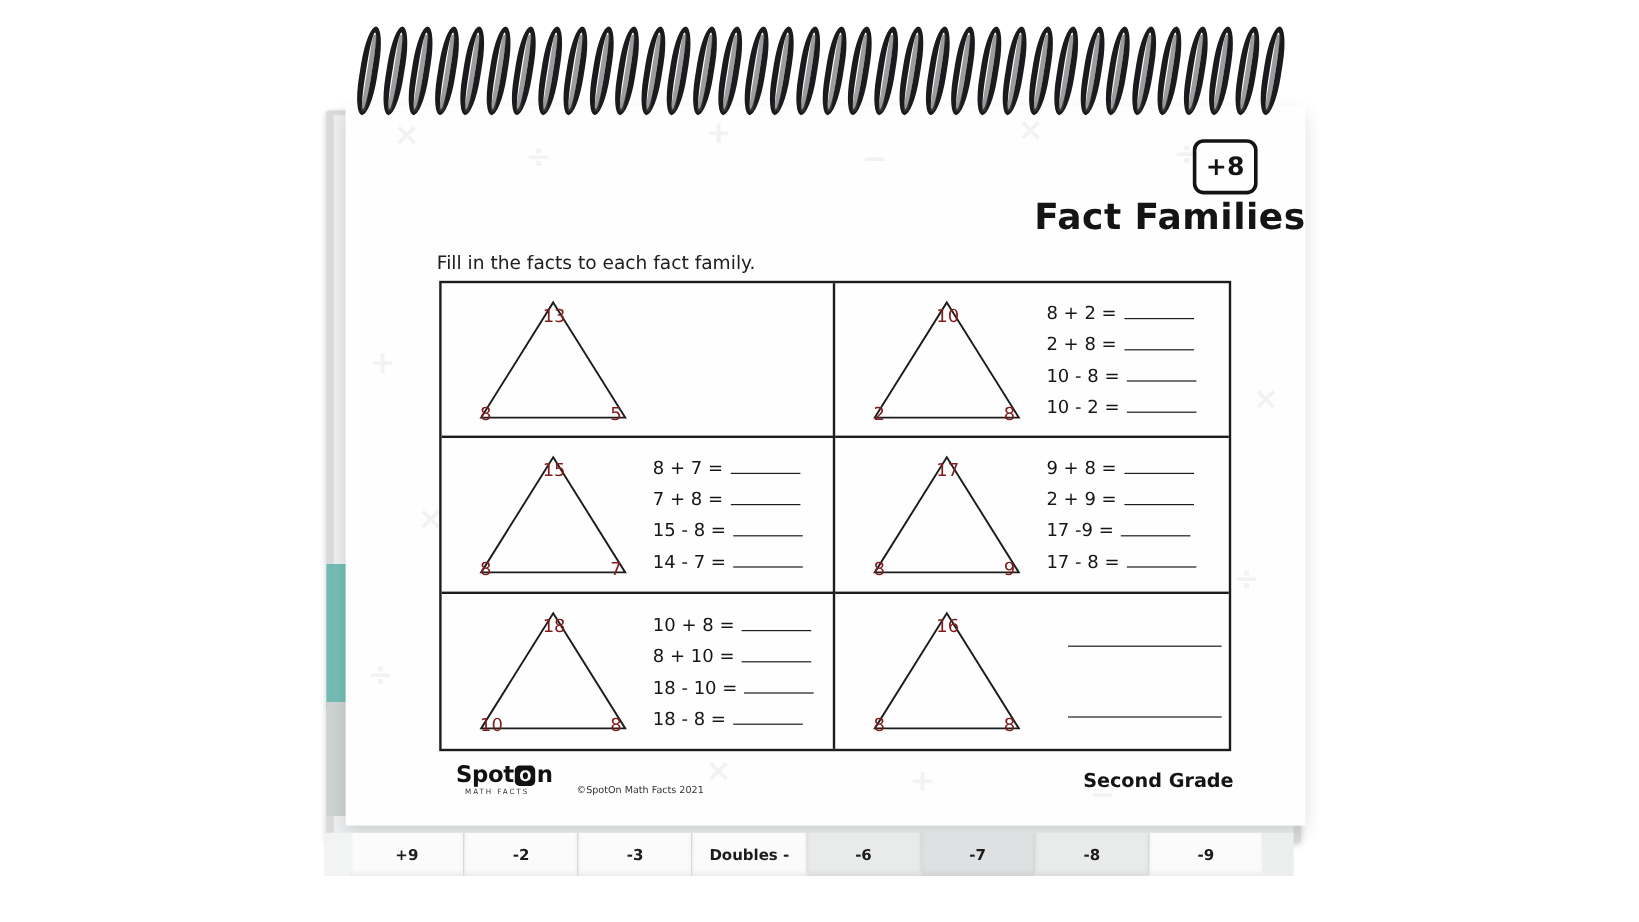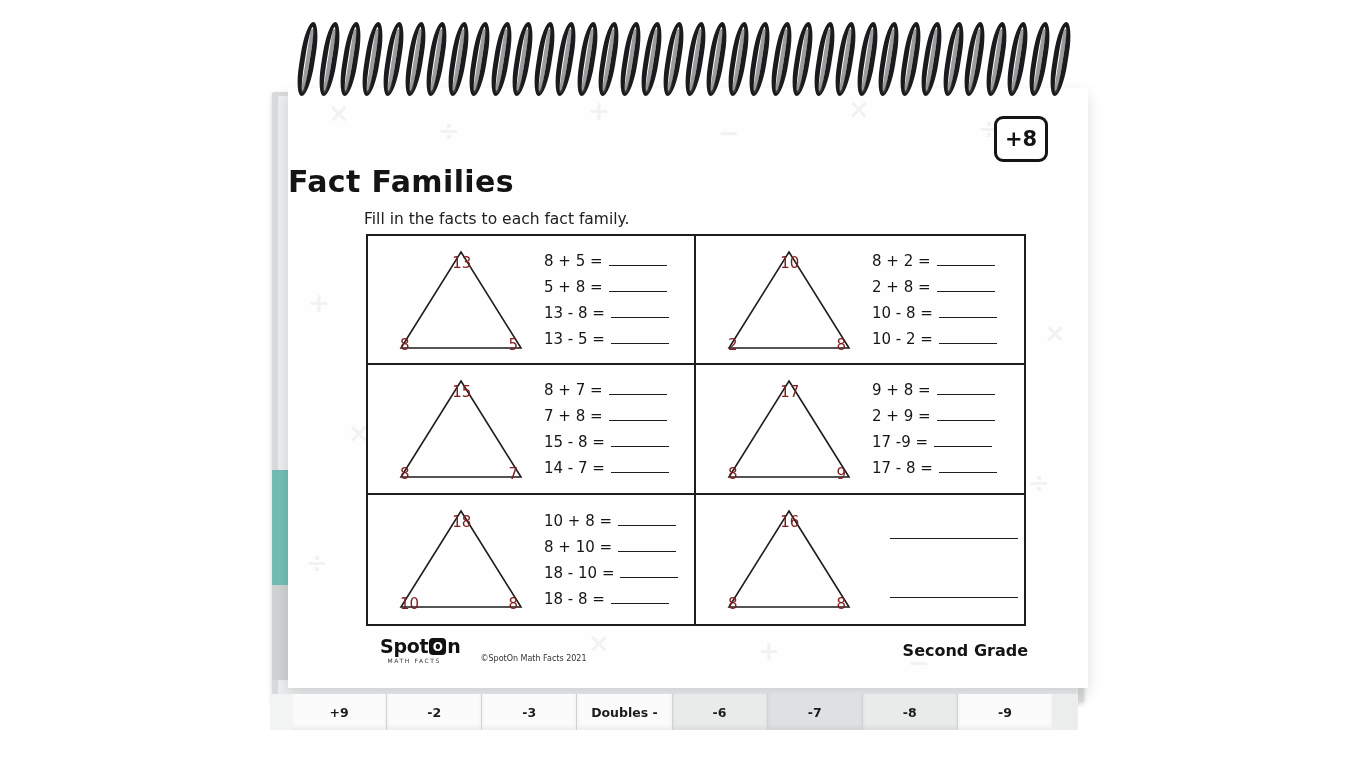--- a/index.html
+++ b/index.html
@@ -152,21 +152,21 @@
     justify-content: center;
     font-family: "DejaVu Sans", sans-serif;
     font-weight: bold;
     font-size: 21px;
   }
   .title {
     position: absolute;
     left: 0;
     right: 0;
     top: 76px;
-    text-align: left;
+    text-align: right;
     font-size: 30px;
     font-weight: bold;
     font-family: "DejaVu Sans", sans-serif;
     letter-spacing: .4px;
   }
   .instructions {
     position: absolute;
     left: 76px;
     top: 122px;
     font-size: 15.5px;
@@ -385,38 +385,20 @@
       <div class="grid">
 
         <div class="cell">
           <div class="tri-wrap">
             <svg class="tri-svg" width="134" height="104" viewBox="0 0 134 104">
               <polygon points="67,4 127,100 7,100" fill="none" stroke="#1d1d1d" stroke-width="1.6"></polygon>
             </svg>
             <span class="tri-num tri-top">13</span>
             <span class="tri-num tri-bl">8</span>
             <span class="tri-num tri-br">5</span>
-          </div>
-          <div class="facts">
-            <div class="fact">
-                <span class="eq">8 + 5 =</span>
-                <span class="blank"></span>
-              </div>
-            <div class="fact">
-                <span class="eq">5 + 8 =</span>
-                <span class="blank"></span>
-              </div>
-            <div class="fact">
-                <span class="eq">13 - 8 =</span>
-                <span class="blank"></span>
-              </div>
-            <div class="fact">
-                <span class="eq">13 - 5 =</span>
-                <span class="blank"></span>
-              </div>
           </div>
         </div>
 
         <div class="cell">
           <div class="tri-wrap">
             <svg class="tri-svg" width="134" height="104" viewBox="0 0 134 104">
               <polygon points="67,4 127,100 7,100" fill="none" stroke="#1d1d1d" stroke-width="1.6"></polygon>
             </svg>
             <span class="tri-num tri-top">10</span>
             <span class="tri-num tri-bl">2</span>

